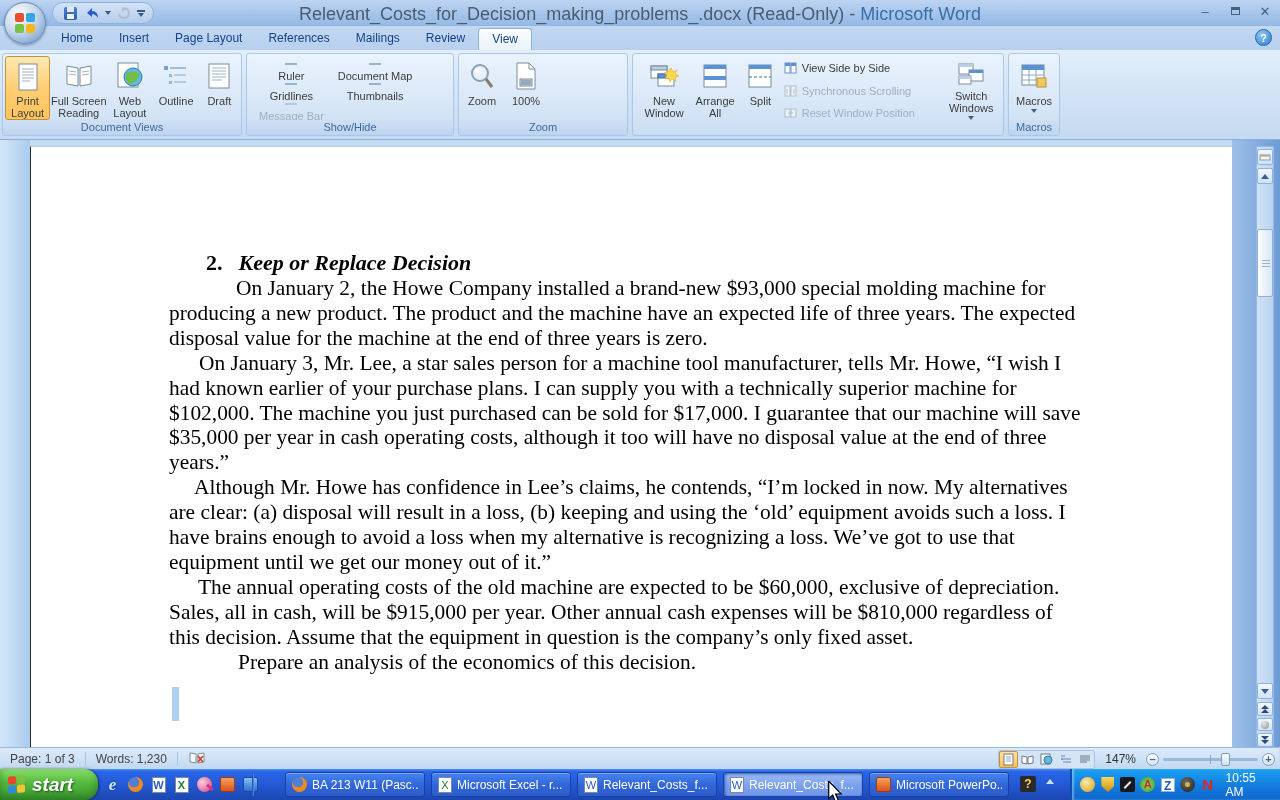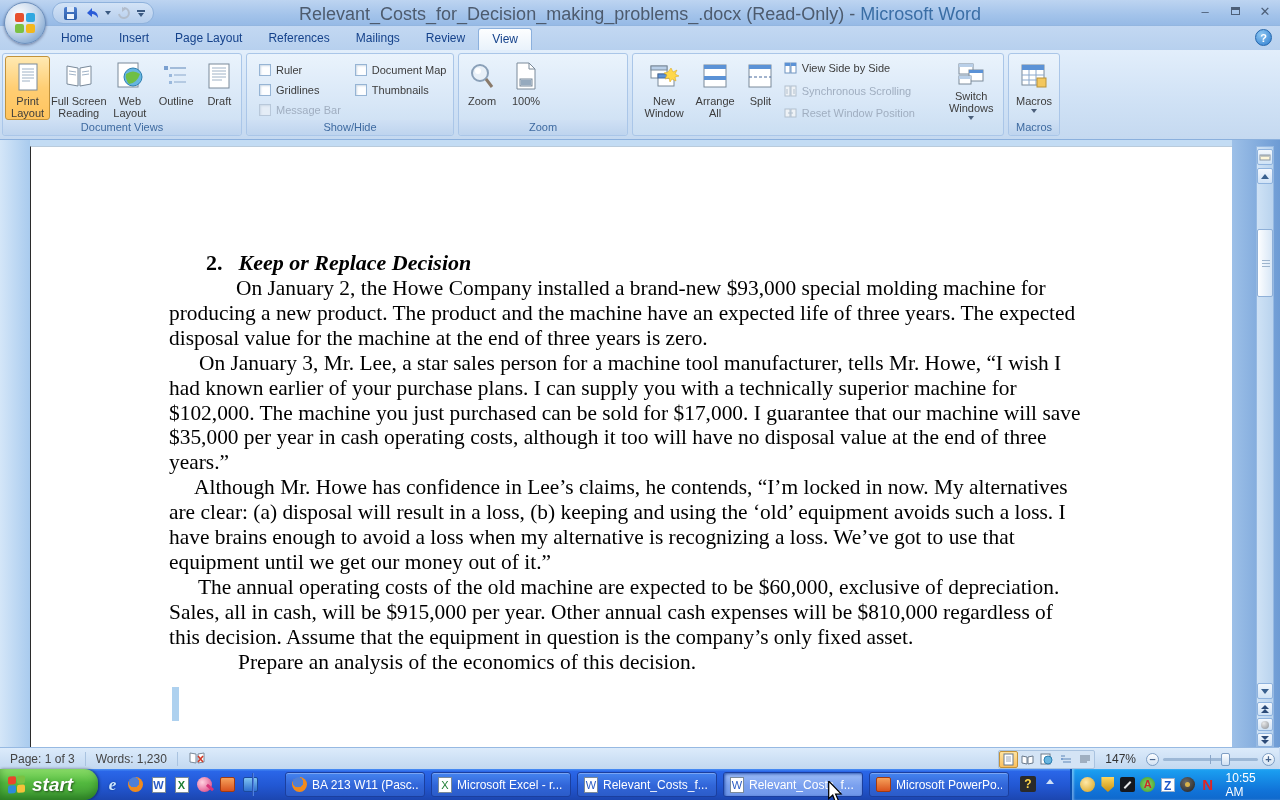--- a/index.html
+++ b/index.html
@@ -51,21 +51,21 @@
     background:linear-gradient(#eaf3fc,#d8e7f7 60%,#cadef2); }
   .rgroup-label { position:absolute; left:0; bottom:0; width:100%; height:15px; font-size:11px;
     color:#3e6aa0; text-align:center; line-height:15px; background:linear-gradient(#cfe0f4,#bed4ee);
     border-radius:0 0 3px 3px; }
   .rgroup-body { position:absolute; left:0; top:0; width:100%; height:68px; display:flex; padding:2px 2px; }
   .bigbtn { display:flex; flex-direction:column; align-items:center; justify-content:flex-start;
     font-size:11px; color:#3c3c3c; text-align:center; padding-top:3px; border-radius:3px; line-height:12px; }
   .bigbtn .icon32 { width:34px; height:34px; display:flex; align-items:center; justify-content:center; margin-bottom:2px; }
   .bigbtn.selected { background:linear-gradient(#ffe9b2,#ffce73 50%,#ffc45e); border:1px solid #c2923a; }
   .chkcol { display:flex; flex-direction:column; justify-content:flex-start; gap:7px; padding-top:7px; }
-  .chkitem { display:flex; align-items:center; gap:5px; font-size:11px; color:#3c3c3c; height:13px; }
+  .chkitem { display:flex; align-items:center; gap:5px; font-size:11px; color:#3c3c3c; height:13px;flex-direction:column; }
   .chkbox { width:12px; height:12px; background:#fdfeff; border:1px solid #96b4d4; box-shadow:inset 1px 1px 2px #cdd9e6; }
   .chkitem.disabled { color:#a0aec0; }
   .chkitem.disabled .chkbox { background:#e4edf6; border-color:#b8c8da; }
   .smallbtn { display:flex; align-items:center; gap:5px; font-size:11px; color:#3c3c3c; height:19px; padding-left:2px; }
   .smallbtn.disabled { color:#a0aec0; }
   .ddown { width:0; height:0; border-left:3px solid transparent; border-right:3px solid transparent;
     border-top:4px solid #4b5f7a; margin-top:2px; }
   .mini-blue { width:12px; height:11px; background:#fff; border:1px solid #6f94c0; border-top:4px solid #5b92d6; }
 
   

